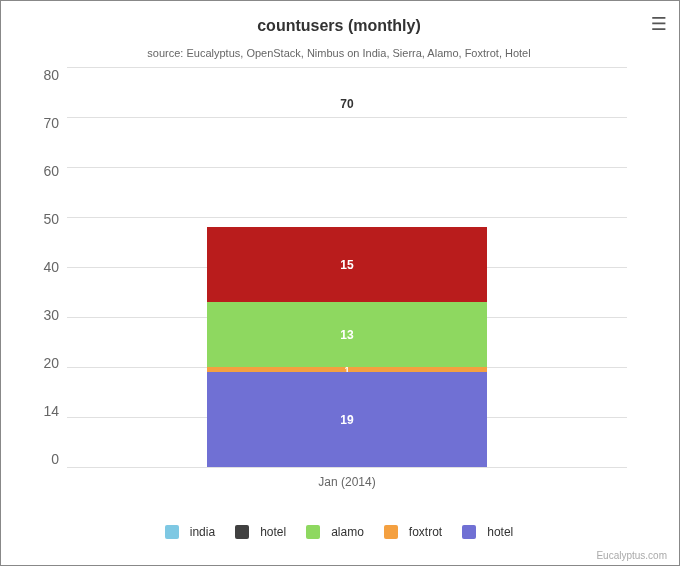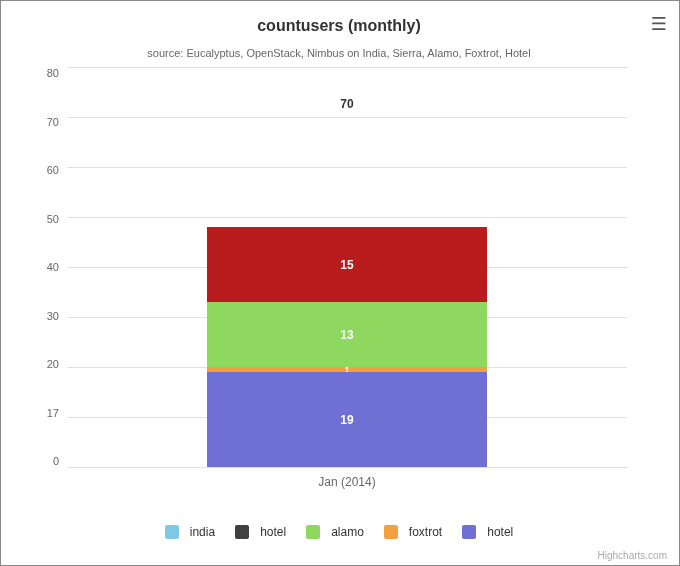--- a/index.html
+++ b/index.html
@@ -49,21 +49,21 @@
       position: absolute;
       left: 0;
       top: 0;
       width: 35px;
       height: 400px;
       display: flex;
       flex-direction: column-reverse;
       justify-content: space-between;
     }
     .y-label {
-      font-size: 11px;
+      font-size: 14px;
       color: #666;
       text-align: right;
       padding-right: 5px;
     }
     .plot-area {
       position: absolute;
       left: 38px;
       top: 0;
       width: 560px;
       height: 400px;
@@ -125,21 +125,21 @@
 <div class="chart-container">
 
   <div class="chart-title">countusers (monthly)</div>
   <div class="chart-subtitle">source: Eucalyptus, OpenStack, Nimbus on India, Sierra, Alamo, Foxtrot, Hotel</div>
   <div class="hamburger-icon">☰</div>
 
   <div class="chart-area">
 
     <div class="y-axis">
       <span class="y-label">0</span>
-      <span class="y-label">17</span>
+      <span class="y-label">14</span>
       <span class="y-label">20</span>
       <span class="y-label">30</span>
       <span class="y-label">40</span>
       <span class="y-label">50</span>
       <span class="y-label">60</span>
       <span class="y-label">70</span>
       <span class="y-label">80</span>
     </div>
 
     <div class="plot-area">
@@ -199,14 +199,14 @@
     <div class="legend-item">
       <div class="legend-swatch" style="background:#f4a040;"></div>
       <span>foxtrot</span>
     </div>
     <div class="legend-item">
       <div class="legend-swatch" style="background:#7070d4;"></div>
       <span>hotel</span>
     </div>
   </div>
 
-  <div class="highcharts-credit">Highcharts.com</div>
+  <div class="highcharts-credit">Eucalyptus.com</div>
 </div>
 
 </body></html>

